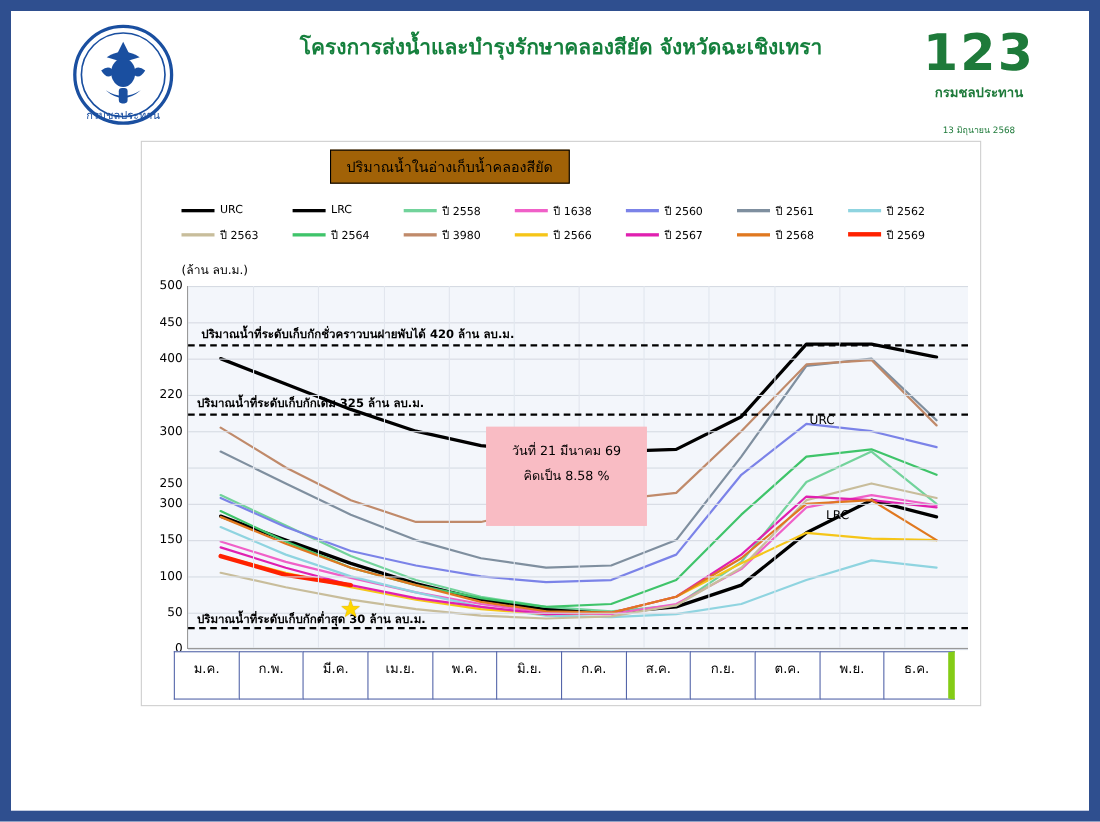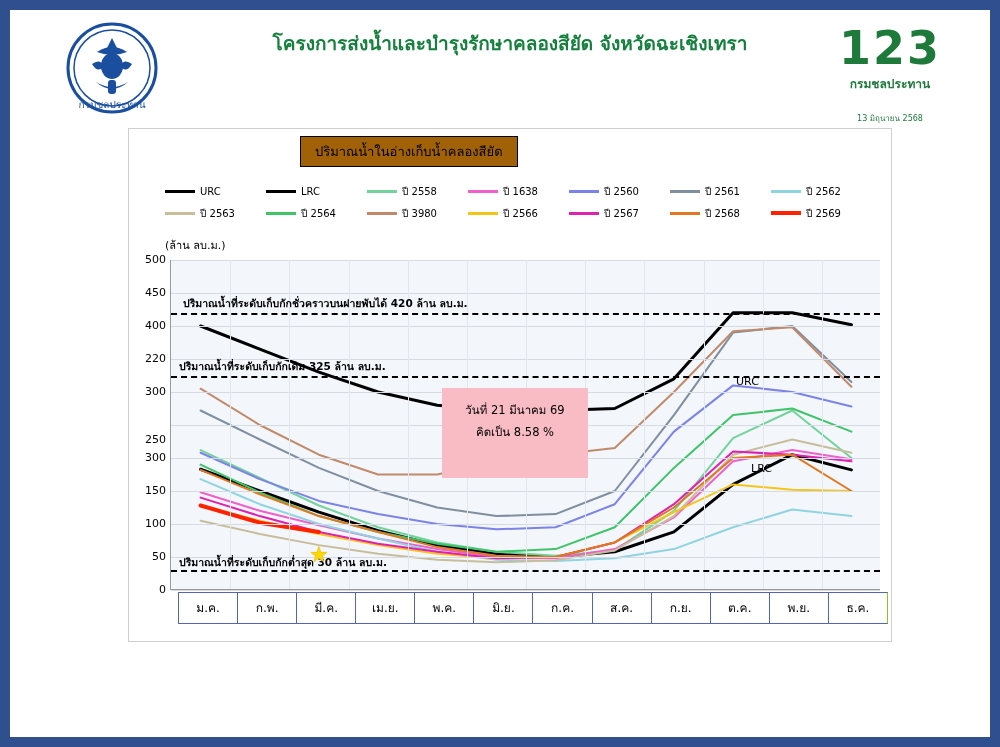--- a/index.html
+++ b/index.html
@@ -103,29 +103,29 @@
   }
   
   .callout{
     position:absolute; left:432px; top:378px; width:146px; height:90px;
     background:#f9bcc4; border:1px solid #f9bcc4;
     text-align:center; padding-top:10px; box-sizing:border-box;
   }
   .callout div{font-size:11.5px; color:#000; line-height:22px;}
   
   .months{
-    position:absolute; left:168px; top:582px; width:710px; height:32px;
+    position:absolute; left:148px; top:582px; width:710px; height:44px;
     display:flex;
   }
   .month{
     flex:1; border:1px solid #5566aa; border-right:none;
     box-sizing:border-box; text-align:center; font-size:12px; color:#000;
     line-height:30px; background:#fff;
   }
-  .month:last-child{border-right:1px solid #84cc16;}
+  .month:last-child{border-right:6px solid #84cc16;}
   .star{
     position:absolute; color:#ffd700; font-size:22px; line-height:22px;
     text-shadow:0 0 1px #b8860b;
   }
   svg.lines{position:absolute; left:0; top:0;}
 </style>
 </head>
 <body>
 
 <div class="frame">

